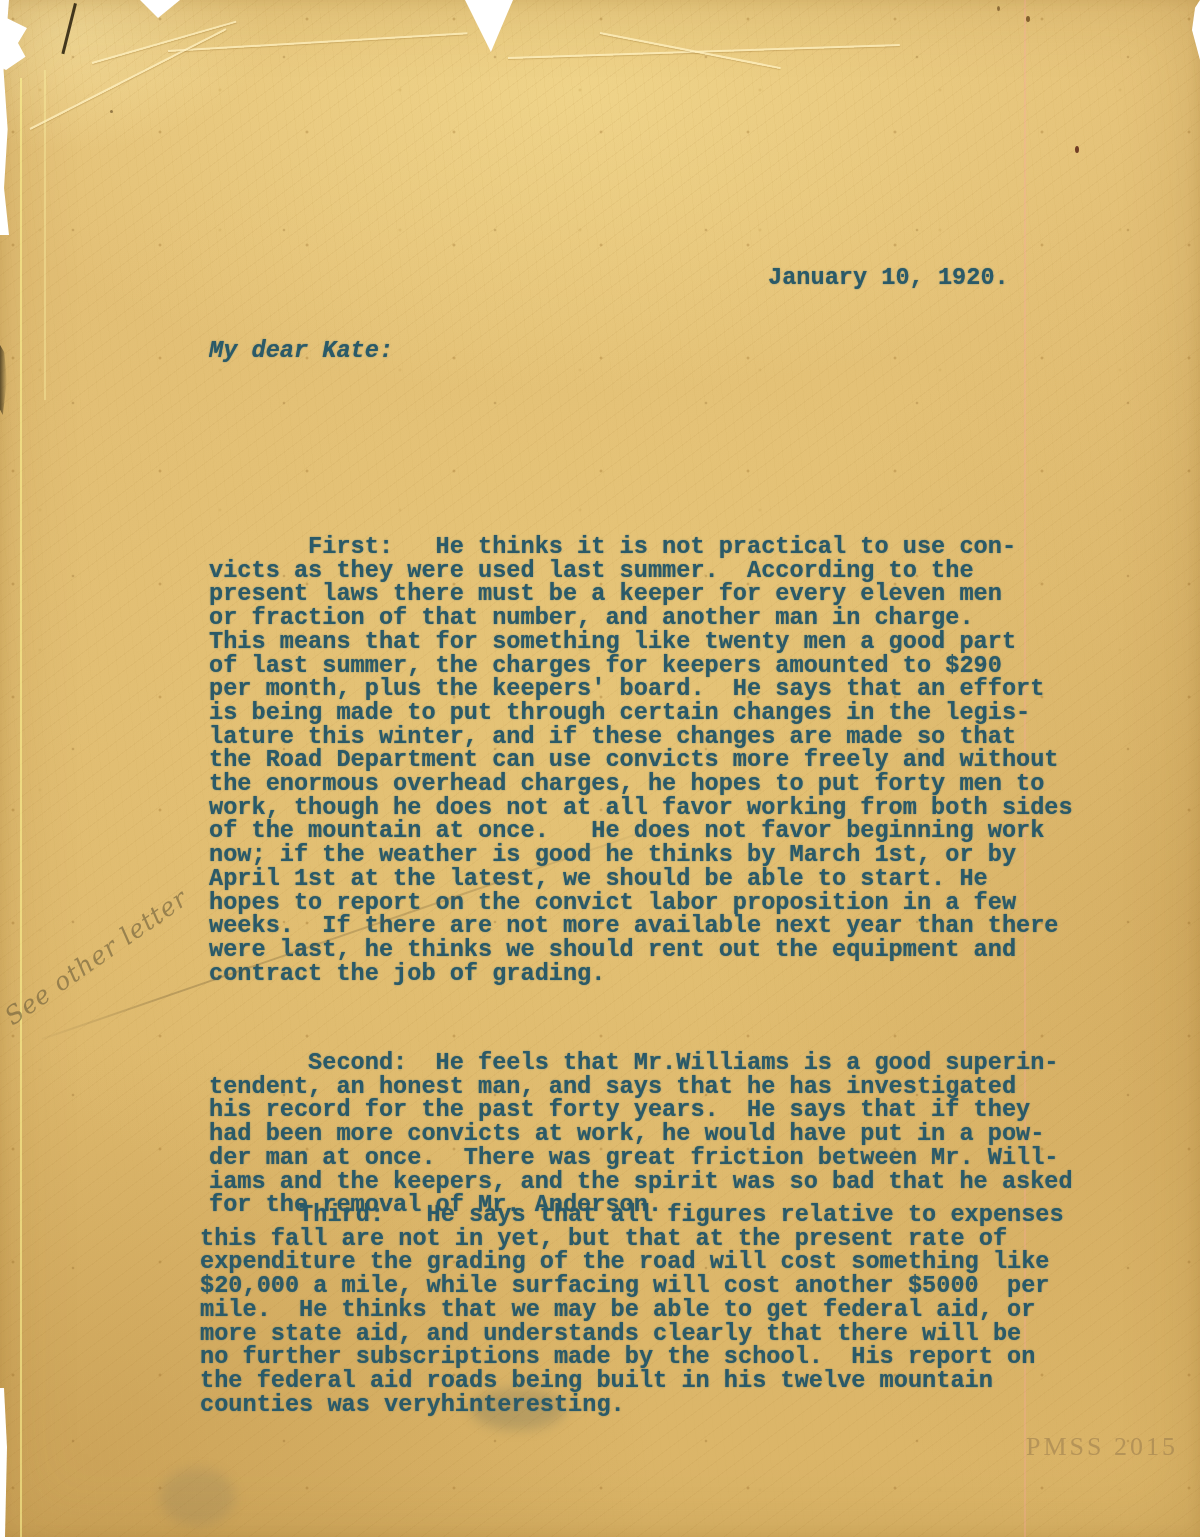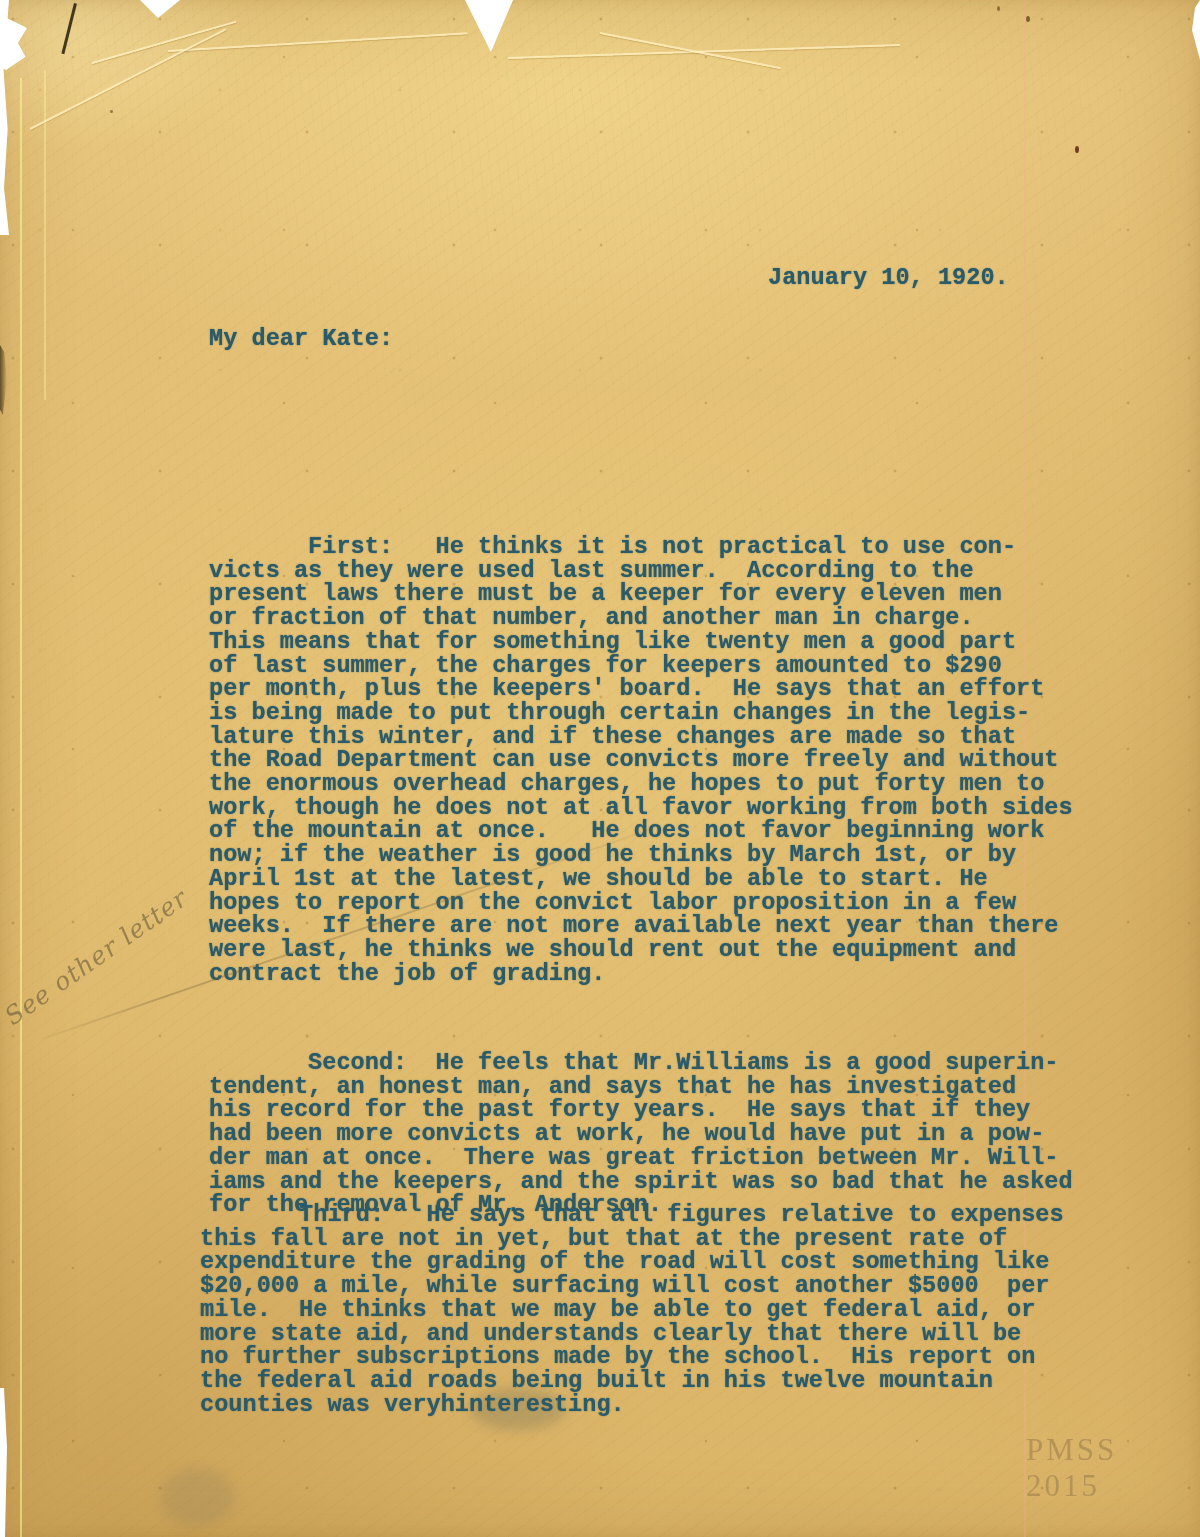--- a/index.html
+++ b/index.html
@@ -22,37 +22,37 @@
       linear-gradient(#e4c178, #dbb568);
     background-size:147px 113px, 211px 173px, 180px 140px, auto, auto, auto, auto, auto, auto, auto, auto;
     box-shadow: inset 0 0 80px rgba(120,80,20,0.20), inset 0 0 14px rgba(130,85,20,0.14);}
 
   
   .type{position:absolute;margin:0;white-space:pre;
         font-family:"Liberation Mono",monospace;font-weight:bold;
         font-size:23.6px;line-height:23.7px;letter-spacing:0;
         color:#2b5a68;text-shadow:0 0 1.3px rgba(43,92,106,0.85);}
   .date-line{left:768px;top:266px;}
-  .salutation{left:209px;top:327px;}
+  .salutation{left:209px;top:339px;font-style:italic;}
   .para-1{left:209px;top:389px;}
   .para-2{left:209px;top:535px;}
   .para-3{left:209px;top:1011px;margin-top:40px;}
   .para-4{left:200px;top:1203px;}
 
   
   .margin-note{position:absolute;left:16px;top:1002px;transform:rotate(-35deg);
         transform-origin:left bottom;font-family:"DejaVu Serif",serif;font-style:italic;
         font-size:25px;letter-spacing:1px;color:rgba(108,94,58,0.62);white-space:nowrap;}
   .pencil-line{position:absolute;left:42px;top:1038px;width:648px;height:2px;
         transform:rotate(-19deg);transform-origin:left center;
         background:linear-gradient(90deg, rgba(115,95,55,0.05), rgba(115,95,55,0.35) 20%, rgba(115,95,55,0.28) 70%, rgba(115,95,55,0.05));}
 
   
   .watermark{position:absolute;left:1026px;top:1432px;font-family:"Liberation Serif",serif;
-        font-size:31px;letter-spacing:3px;color:rgba(151,122,76,0.55);}
+        font-size:26px;letter-spacing:3px;color:rgba(151,122,76,0.55);}
 
   
   .vline-pink{position:absolute;left:1024px;top:0;width:2px;height:100%;
         background:rgba(255,165,165,0.28);}
   .vline-yellow{position:absolute;left:20px;top:78px;width:2px;height:1459px;
         background:rgba(255,250,150,0.55);}
   .vline-yellow2{position:absolute;left:44px;top:70px;width:2px;height:330px;
         background:rgba(255,248,170,0.35);}
 
   .crease{position:absolute;height:2px;transform-origin:left center;

